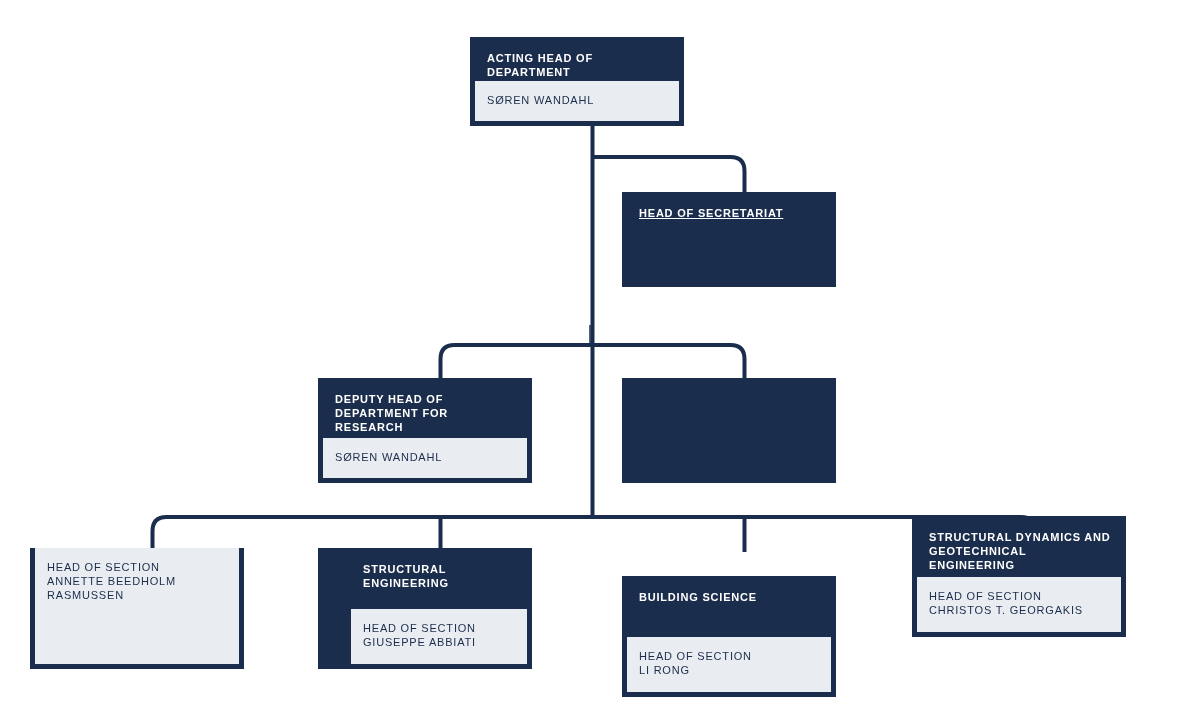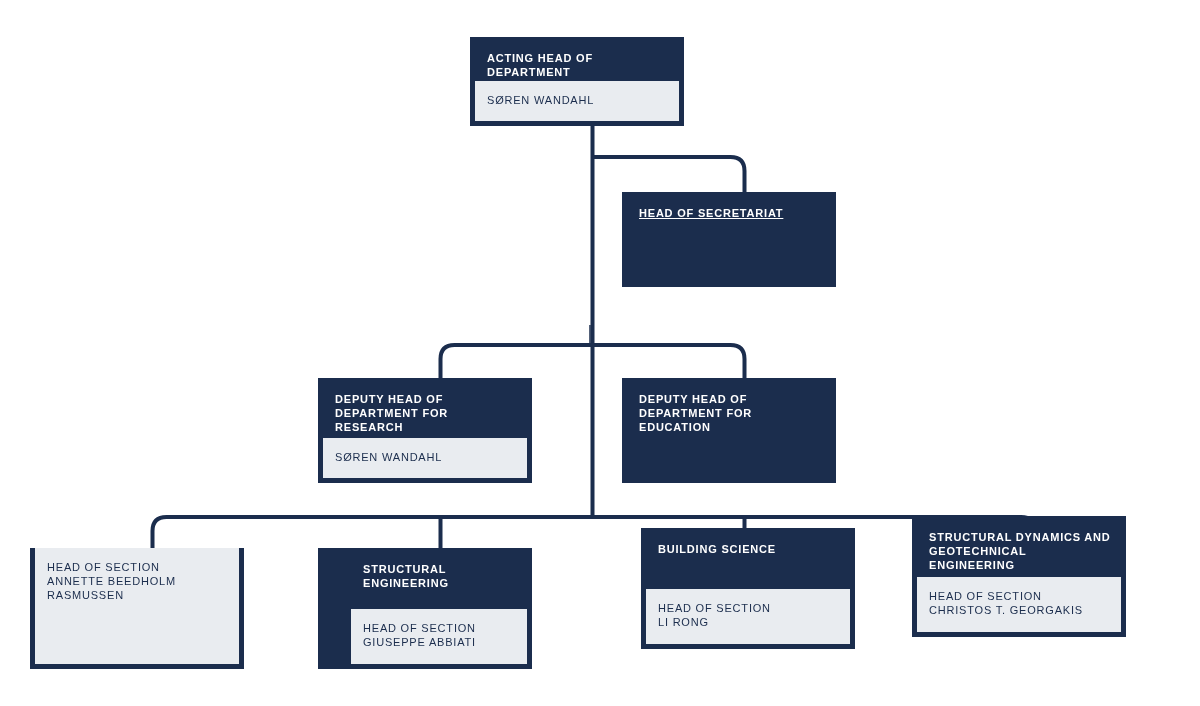--- a/index.html
+++ b/index.html
@@ -101,39 +101,38 @@
   </div>
 
   <div class="org-box h3" style="left:318px; top:378px; height:105px;">
     <div class="box-header">DEPUTY HEAD OF DEPARTMENT FOR RESEARCH</div>
     <div class="box-body">
       <div>SØREN WANDAHL</div>
     </div>
   </div>
 
   <div class="org-box h3" style="left:622px; top:378px; height:105px;">
-    <div class="box-header">DEPUTY HEAD OF DEPARTMENT FOR EDUCATION</div>
   </div>
 
   <div class="org-box h4" style="left:30px; top:548px; height:121px;">
     <div class="box-body">
       <div>HEAD OF SECTION</div>
       <div>ANNETTE BEEDHOLM RASMUSSEN</div>
     </div>
   </div>
 
   <div class="org-box h4" style="left:318px; top:548px; height:121px;padding-left:28px;">
     <div class="box-header">STRUCTURAL ENGINEERING</div>
     <div class="box-body">
       <div>HEAD OF SECTION</div>
       <div>GIUSEPPE ABBIATI</div>
     </div>
   </div>
 
-  <div class="org-box h4" style="left:622px; top:528px; height:121px;margin-left:19px;">
+  <div class="org-box h4" style="left:622px; top:576px; height:121px;">
     <div class="box-header">BUILDING SCIENCE</div>
     <div class="box-body">
       <div>HEAD OF SECTION</div>
       <div>LI RONG</div>
     </div>
   </div>
 
   <div class="org-box h4" style="left:912px; top:516px; height:121px;">
     <div class="box-header">STRUCTURAL DYNAMICS AND GEOTECHNICAL ENGINEERING</div>
     <div class="box-body">

